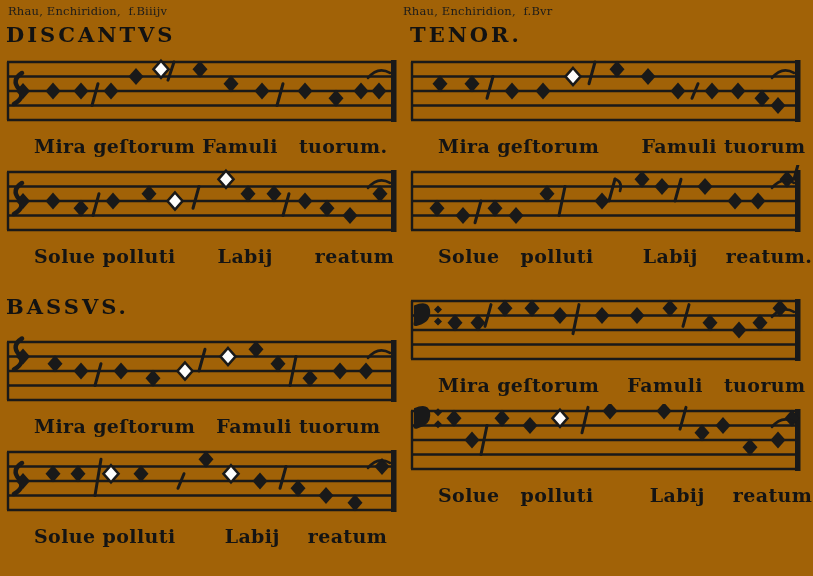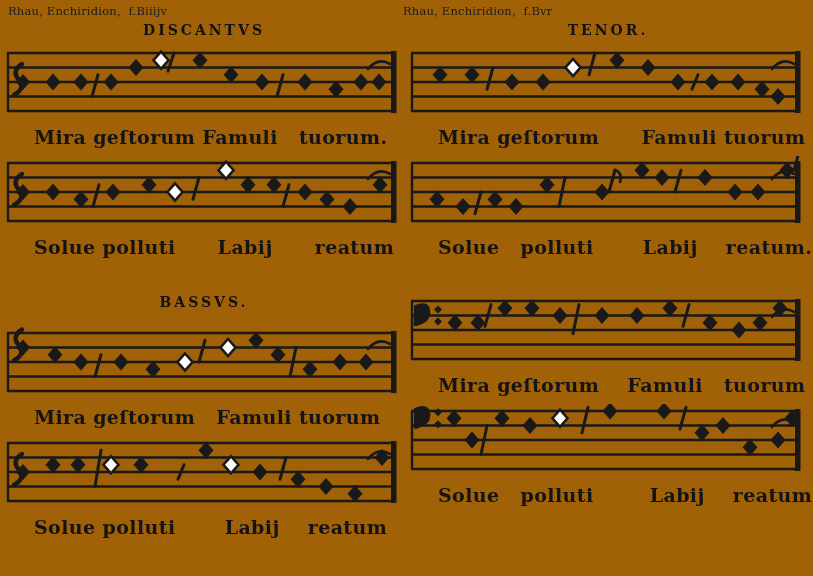--- a/index.html
+++ b/index.html
@@ -13,21 +13,21 @@
     white-space:pre;color:#1b1b1b;
   }
   .runhead.left{left:8px;}
   .runhead.right{left:403px;}
   .part{position:absolute;width:396px;}
   .part.tl{left:6px;top:22px;}
   .part.tr{left:410px;top:22px;}
   .part.bl{left:6px;top:294px;}
   .part.br{left:410px;top:294px;}
   .part-title{
-    margin:0 0 8px 0;text-align:center;font-size:14px;font-weight:bold;
+    margin:0 0 8px 0;font-size:21px;font-weight:bold;
     letter-spacing:3px;color:#121212;
   }
   .part.bl .part-title,.part.br .part-title{margin-bottom:16px;}
   svg.staff{display:block;width:392px;height:76px;margin:0;}
   .lyric{
     height:26px;line-height:26px;margin:2px 0 6px 0;padding-left:28px;
     font-size:19px;font-weight:bold;letter-spacing:.4px;white-space:pre;
     color:#141414;
   }
   

